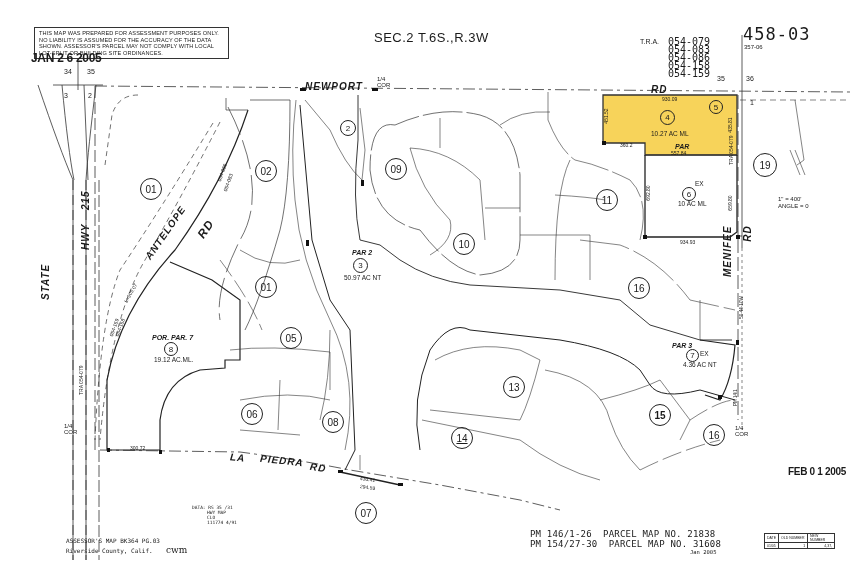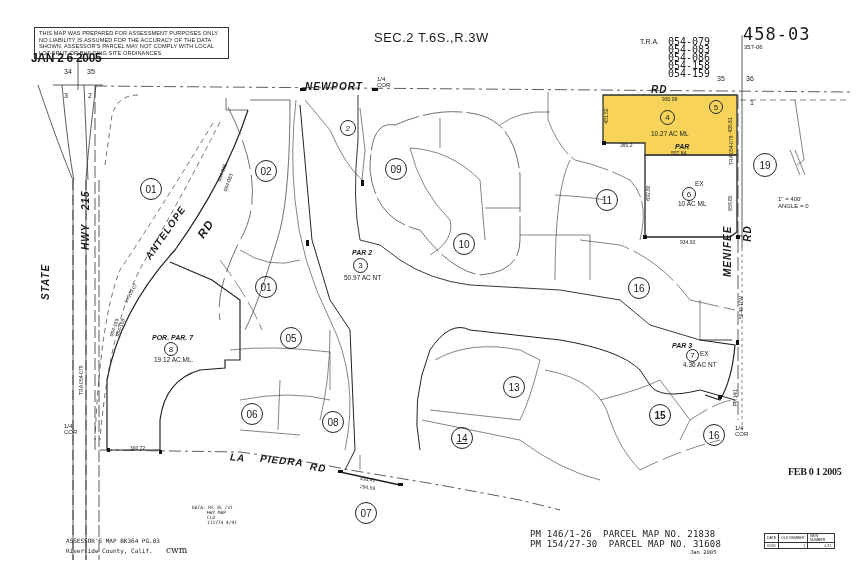--- a/index.html
+++ b/index.html
@@ -225,21 +225,21 @@
 <div class="abs small" style="left:216px; top:180px; font-size:5px; transform:rotate(-70deg); transform-origin:left top;">054-086</div>
 <div class="abs small" style="left:222px; top:190px; font-size:5px; transform:rotate(-70deg); transform-origin:left top;">054-083</div>
 <div class="abs small" style="left:108px; top:335px; font-size:5px; transform:rotate(-70deg); transform-origin:left top;">054-159</div>
 <div class="abs small" style="left:114px; top:335px; font-size:5px; transform:rotate(-70deg); transform-origin:left top;">054-158</div>
 
 <div class="abs small" style="left:778px; top:196px; font-size:6px; line-height:7px;">
   <div>1" = 400'</div>
   <div>ANGLE = 0</div>
 </div>
 
-<div class="abs stamp" style="left:788px; top:466px; font-size:10px;font-family:Liberation Serif, serif;">FEB 0 1 2005</div>
+<div class="abs stamp" style="left:788px; top:466px; font-size:10px;">FEB 0 1 2005</div>
 <div class="abs mono" style="left:66px; top:537px; font-size:6px;">ASSESSOR'S MAP BK364 PG.03</div>
 <div class="abs mono" style="left:66px; top:547px; font-size:6px;">Riverside County, Calif.</div>
 <div class="abs" style="left:166px; top:545px; font-size:9px; font-family:'DejaVu Serif', serif;">cwm</div>
 <div class="abs mono" style="left:192px; top:505px; font-size:4.5px; line-height:5px;">
   <div>DATA: RS 35 /31</div>
   <div style="padding-left:15px;">HWY MAP</div>
   <div style="padding-left:15px;">CLO</div>
   <div style="padding-left:15px;">111774 4/91</div>
 </div>
 <div class="abs footer-text mono" style="left:530px; top:529px;">

